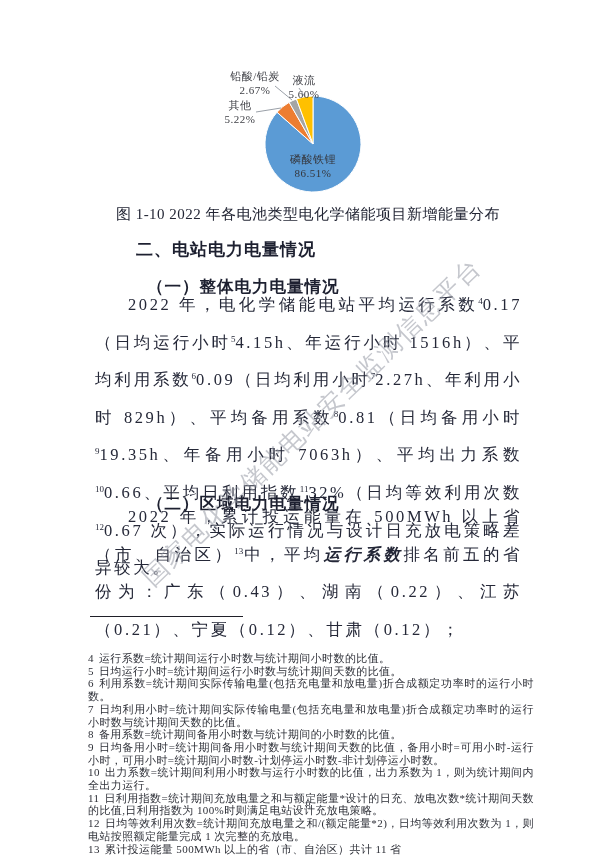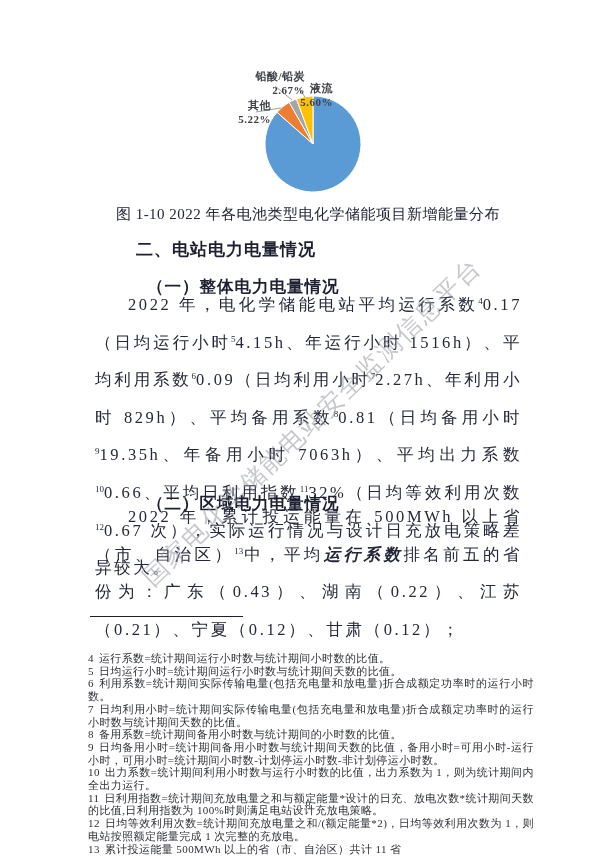--- a/index.html
+++ b/index.html
@@ -7,25 +7,25 @@
     position:relative; width:616px; height:865px; background:#ffffff;
     overflow:hidden;
     font-family:"Liberation Serif","DejaVu Serif",serif;
     color:#252838;
   }
 
   
   .chart { position:absolute; left:195px; top:62px; width:240px; height:140px; }
   .chart svg { position:absolute; left:0; top:0; }
   .pie-label {
-    position:absolute; text-align:right;
-    font-size:11px; line-height:13.5px; letter-spacing:0.5px; color:#3f4046;font-weight:bold;
+    position:absolute; text-align:center;
+    font-size:11px; line-height:13.5px; letter-spacing:0.5px; color:#3f4046;
   }
   .lab-pb    { left:10px; top:8px;  width:100px; }
-  .lab-flow  { left:80px; top:20px;  width:58px;  }
+  .lab-flow  { left:80px; top:12px;  width:58px;  }
   .lab-other { left:14px; top:37px; width:62px;  }
   .lab-lfp   { left:55px; top:91px; width:126px; color:#35363c; }
 
   
   .caption {
     position:absolute; left:0; right:0; top:205px; text-align:center;
     font-size:15px; letter-spacing:0.5px; color:#232635;
   }
   .h2 {
     position:absolute; left:128px; top:230px; margin:8px;
@@ -102,20 +102,24 @@
       <div>2.67%</div>
     </div>
     <div class="pie-label lab-flow">
       <div>液流</div>
       <div>5.60%</div>
     </div>
     <div class="pie-label lab-other">
       <div>其他</div>
       <div>5.22%</div>
     </div>
+    <div class="pie-label lab-lfp">
+      <div>磷酸铁锂</div>
+      <div>86.51%</div>
+    </div>
   </div>
 
   <div class="caption">图 1-10 2022 年各电池类型电化学储能项目新增能量分布</div>
   <h2 class="h2">二、电站电力电量情况</h2>
   <h3 class="h3 h3a">（一）整体电力电量情况</h3>
 
   <p class="body-p" id="para1"><span>2022 年，电化学储能电站平均运行系数</span><sup>4</sup><span>0.17（日均运行小时</span><sup>5</sup><span>4.15h、年运行小时 1516h）、平均利用系数</span><sup>6</sup><span>0.09（日均利用小时</span><sup>7</sup><span>2.27h、年利用小时 829h）、平均备用系数</span><sup>8</sup><span>0.81（日均备用小时</span><sup>9</sup><span>19.35h、年备用小时 7063h）、平均出力系数</span><sup>10</sup><span>0.66、平均日利用指数</span><sup>11</sup><span>32%（日均等效利用次数</span><sup>12</sup><span>0.67 次），实际运行情况与设计日充放电策略差异较大。</span></p>
   <h3 class="h3 h3b">（二）区域电力电量情况</h3>
   <p class="body-p" id="para2"><span>2022 年，累计投运能量在 500MWh 以上省（市、自治区）</span><sup>13</sup><span>中，平均</span><span class="b">运行系数</span><span>排名前五的省份为：广东（0.43）、湖南（0.22）、江苏（0.21）、宁夏（0.12）、甘肃（0.12）；</span></p>
 

